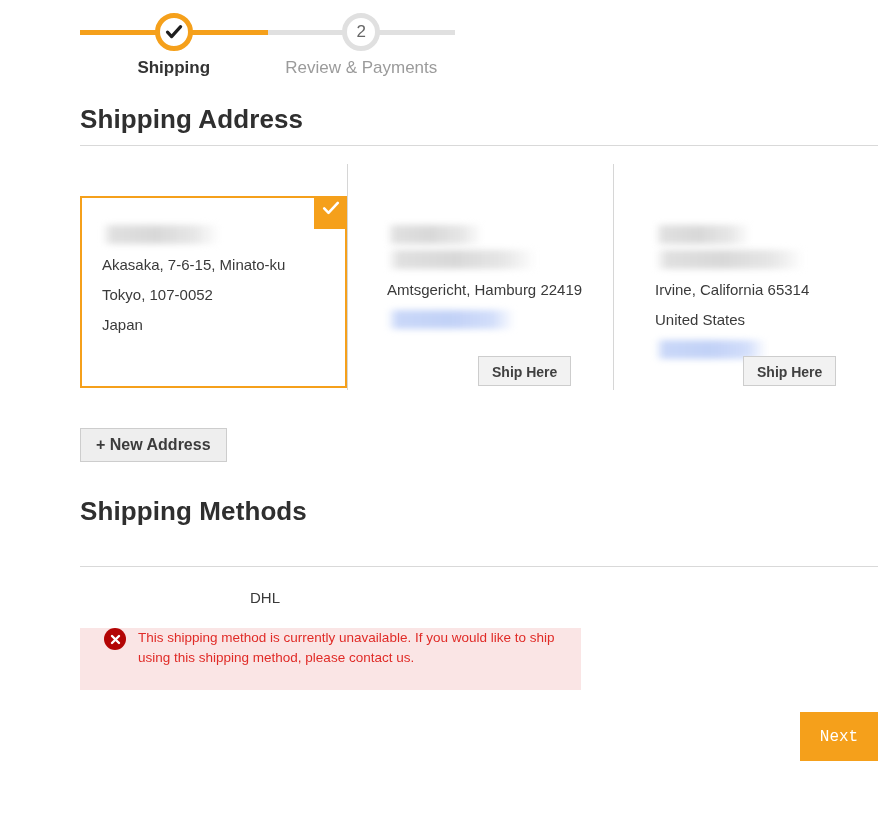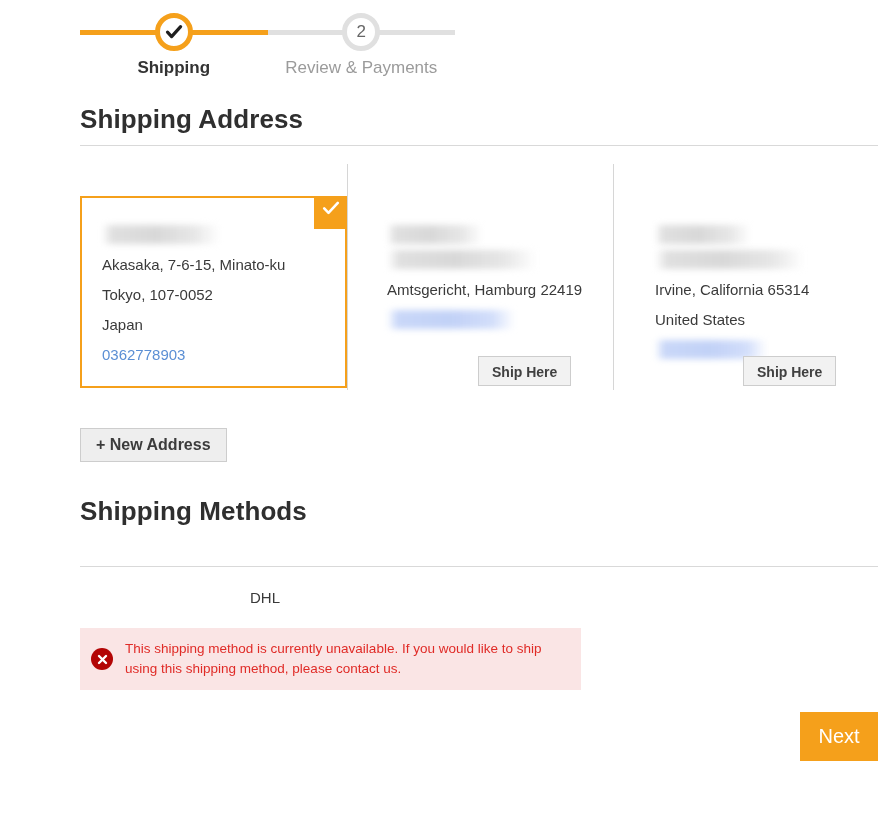--- a/index.html
+++ b/index.html
@@ -207,22 +207,21 @@
   }
 
   .error-box {
     position: absolute;
     left: 80px;
     top: 628px;
     width: 501px;
     height: 62px;
     background: #fae5e5;
     display: flex;
-    align-items: center;
-    padding: 0 11px;
+    padding: 0 24px;
   }
   .error-icon {
     flex: 0 0 auto;
     width: 22px;
     height: 22px;
     border-radius: 50%;
     background: #b30505;
     display: flex;
     align-items: center;
     justify-content: center;
@@ -235,22 +234,22 @@
   }
 
   .next-btn {
     position: absolute;
     left: 800px;
     top: 712px;
     width: 78px;
     height: 49px;
     background: #f5a01b;
     border: none;
-    font-family: Liberation Sans, sans-serif;
-    font-size: 20px;
+    font-family: Liberation Mono, monospace;
+    font-size: 16px;
     color: #ffffff;
     cursor: pointer;
   }
 </style>
 </head>
 <body>
 
 <div class="progress-wrap">
   <div class="progress-bar">
 
@@ -288,21 +287,20 @@
       <span>
         <svg width="20" height="20" viewBox="0 0 20 20">
           <path d="M3.2 10.4 L7.5 14.8 L16.8 4.9" stroke="#ffffff" stroke-width="2.6" fill="none" stroke-linecap="round" stroke-linejoin="round"></path>
         </svg>
       </span>
     </div>
     <span class="redact w1"></span>
     <span class="addr-line">Akasaka, 7-6-15, Minato-ku</span>
     <span class="addr-line">Tokyo, 107-0052</span>
     <span class="addr-line">Japan</span>
-    <span class="addr-phone">0362778903</span>
   </div>
 
   <div class="addr-card i1">
     <span class="redact w2"></span>
     <span class="redact w3"></span>
     <span class="addr-line">Amtsgericht, Hamburg 22419</span>
     <span class="redact link w4"></span>
   </div>
 
   <div class="addr-card i2">

